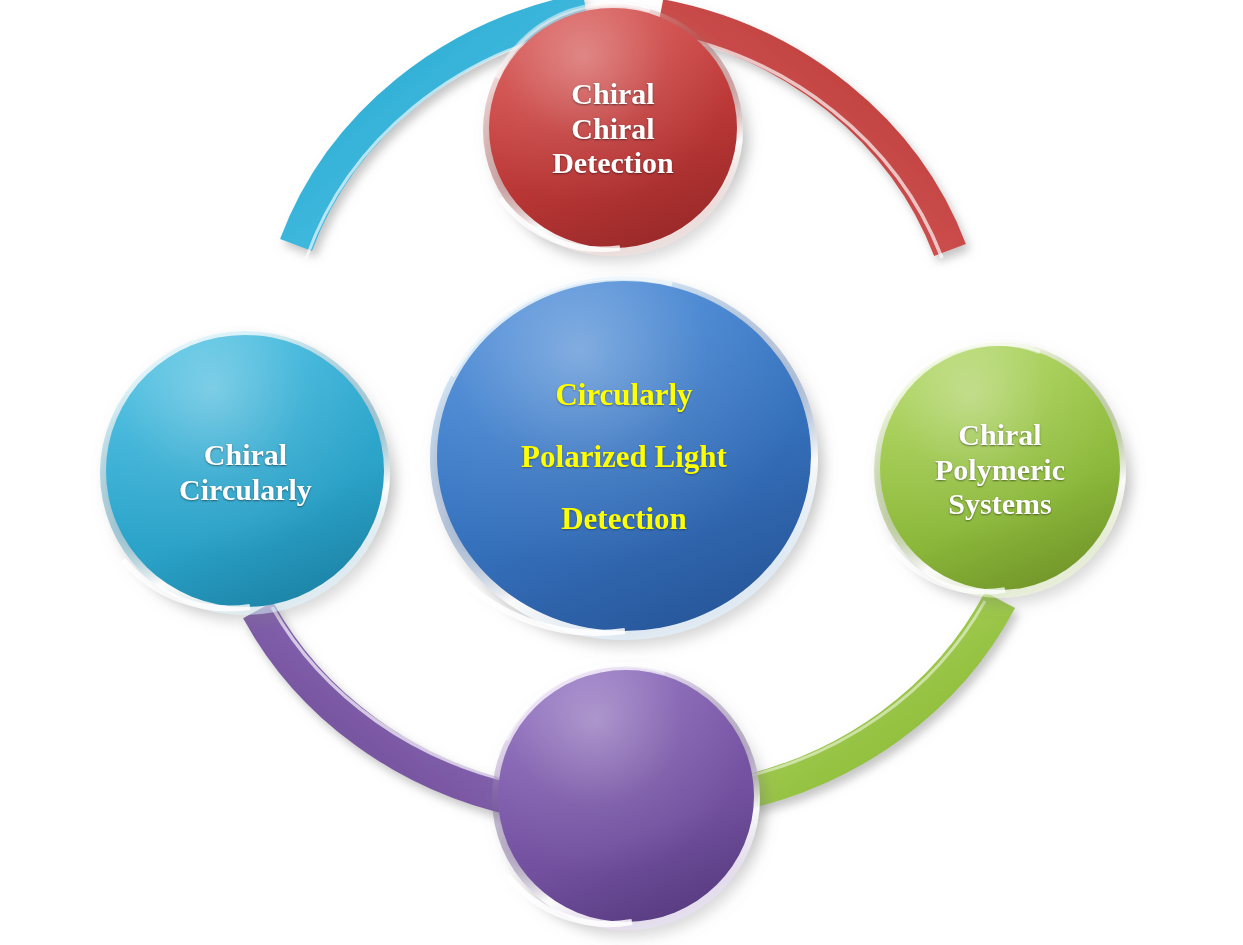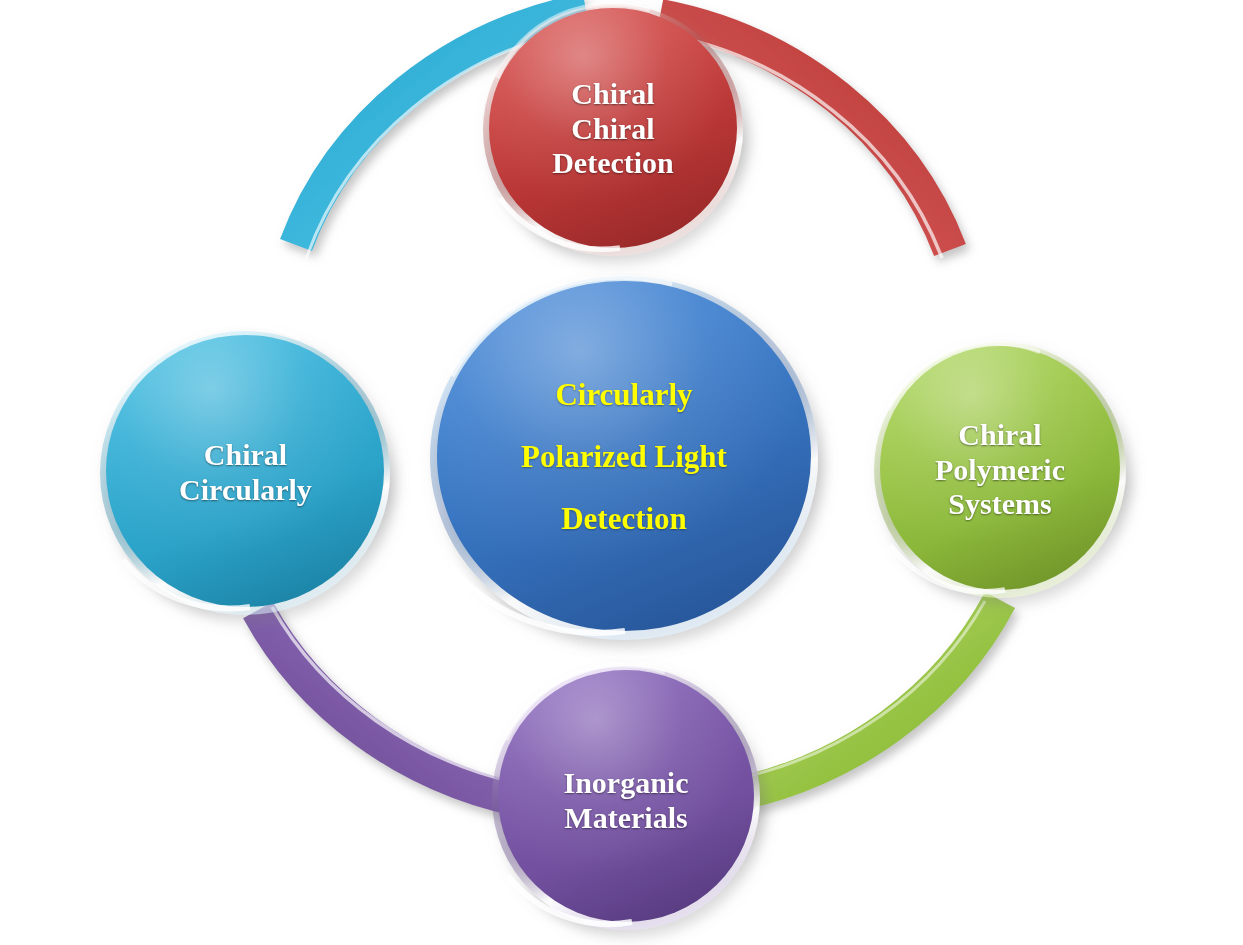--- a/index.html
+++ b/index.html
@@ -239,24 +239,20 @@
     <span class="line">Chiral</span>
     <span class="line">Detection</span>
   </div>
 
   <div class="node-label satellite-label" style="left:875px; top:395px; width:250px; height:150px;">
     <span class="line">Chiral</span>
     <span class="line">Polymeric</span>
     <span class="line">Systems</span>
   </div>
 
-  <div class="node-label satellite-label" style="left:496px; top:748px; width:260px; height:105px;">
-    <span class="line">Inorganic</span>
-    <span class="line">Materials</span>
-  </div>
 
   <div class="node-label satellite-label" style="left:113px; top:420px; width:265px; height:105px;">
     <span class="line">Chiral</span>
     <span class="line">Circularly</span>
   </div>
 
   <div class="node-label center-label" style="left:444px; top:362px; width:360px; height:190px;">
     <span class="line">Circularly</span>
     <span class="line">Polarized Light</span>
     <span class="line">Detection</span>

